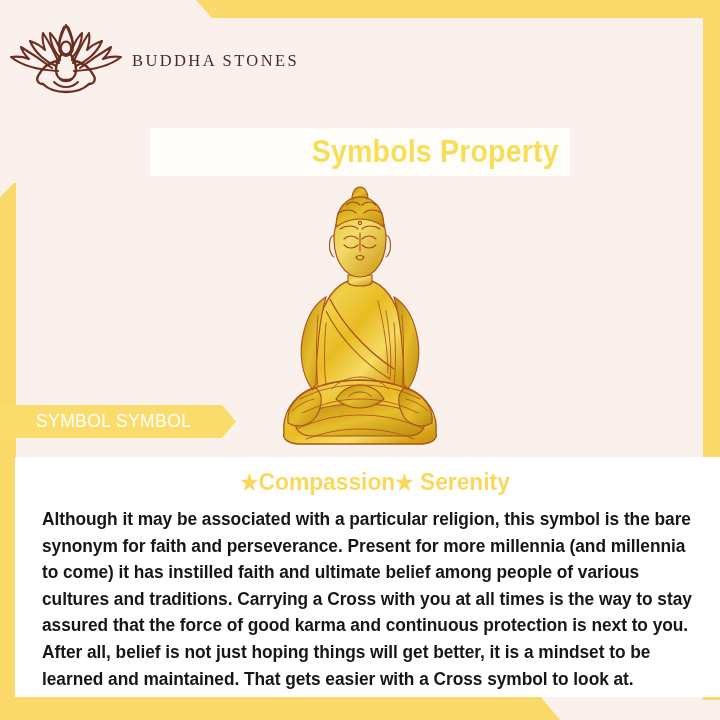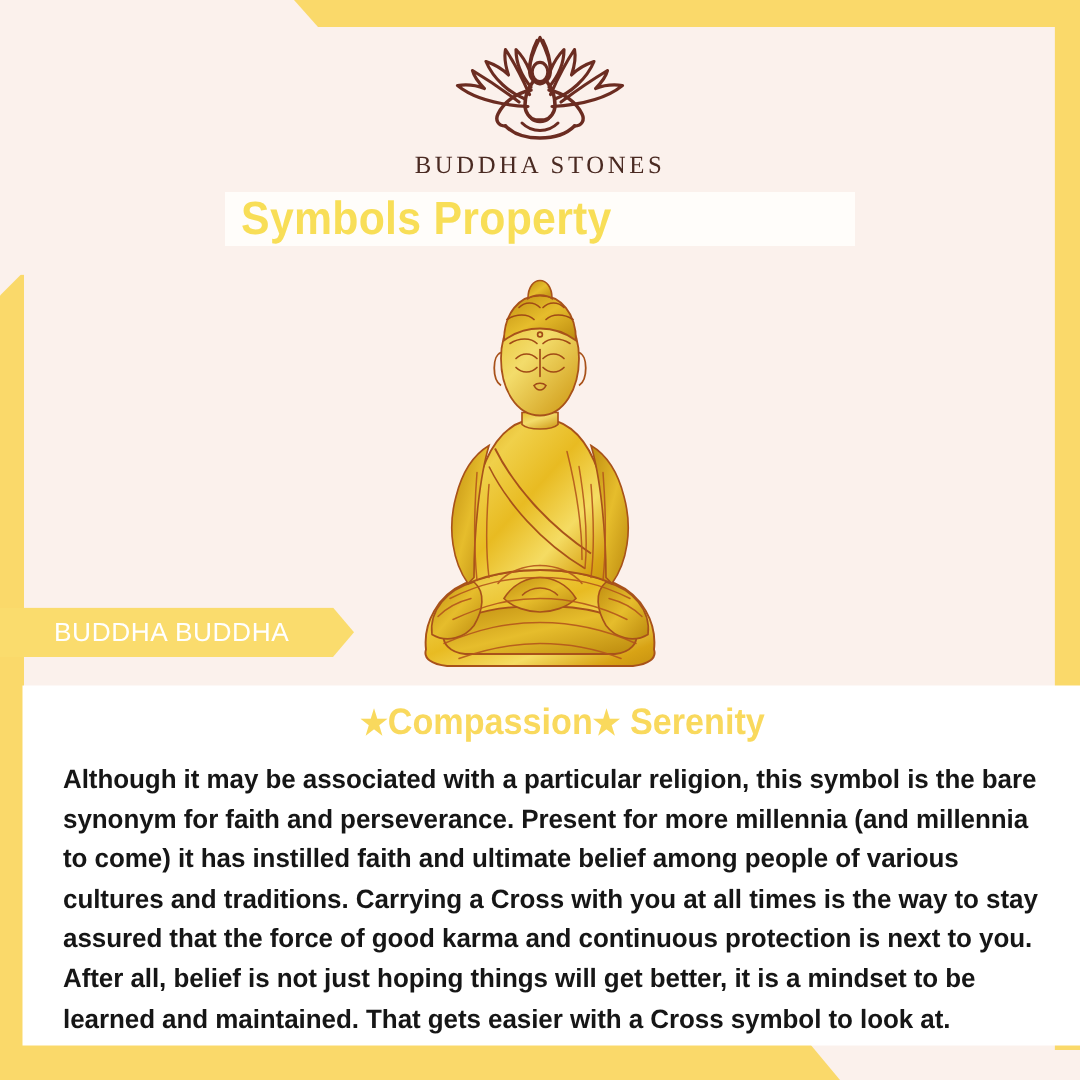--- a/index.html
+++ b/index.html
@@ -40,38 +40,38 @@
   
   .band-bottom {
     position:absolute; left:0; bottom:0; width:560px; height:24px;
     background:#fad96a;
     clip-path:polygon(0 0, 540px 0, 560px 24px, 0 24px);
   }
 
   
   .logo-wrap {
     position:absolute; left:0; right:0; top:22px;
-    display:flex; flex-direction:column; align-items:center;
+    display:flex; flex-direction:row; align-items:center;
   }
   .logo-mark { width:132px; height:72px; display:block; }
   .logo-word {
     margin-top:6px;
     font-family:"Liberation Serif", serif;
     font-size:16.5px;
     letter-spacing:2.4px;
     color:#4a2a22;
     white-space:nowrap;
   }
 
   
   .title-band {
     position:absolute; left:150px; top:128px;
-    width:420px; height:36px;
+    width:420px; height:48px;
     background:#fffdfa;
-    display:flex; align-items:center; justify-content:flex-start;
+    display:flex; align-items:center; justify-content:flex-end;
   }
   .title-text {
     font-family:"Liberation Sans Narrow","Liberation Sans", sans-serif;
     font-weight:bold;
     font-size:31px;
     letter-spacing:.2px;
     color:#f8de57;
     transform:scaleX(.92);
     white-space:nowrap;
   }
@@ -265,21 +265,21 @@
       <path d="M24 246 C48 236 66 232 88 232 C110 232 130 236 152 246"></path>
       <path d="M34 256 C54 249 70 246 88 246 C106 246 124 249 142 256"></path>
       <path d="M60 206 C66 198 78 194 88 194"></path>
       <path d="M116 206 C110 198 98 194 88 194"></path>
       <path d="M20 228 C26 222 34 218 42 216"></path>
       <path d="M156 228 C150 222 142 218 134 216"></path>
     </g>
   </svg>
 
   <div class="ribbon">
-    <span class="ribbon-label">BUDDHA BUDDHA</span>
+    <span class="ribbon-label">SYMBOL SYMBOL</span>
   </div>
 
   <div class="card">
     <div class="headline">
       <span class="star">★</span><span>Compassion</span><span class="star">★</span> <span>Serenity</span>
     </div>
     <p class="body-copy">Although it may be associated with a particular religion, this symbol is the bare synonym for faith and perseverance. Present for more millennia (and millennia to come) it has instilled faith and ultimate belief among people of various cultures and traditions. Carrying a Cross with you at all times is the way to stay assured that the force of good karma and continuous protection is next to you. After all, belief is not just hoping things will get better, it is a mindset to be learned and maintained. That gets easier with a Cross symbol to look at.</p>
   </div>
 
 </div>

